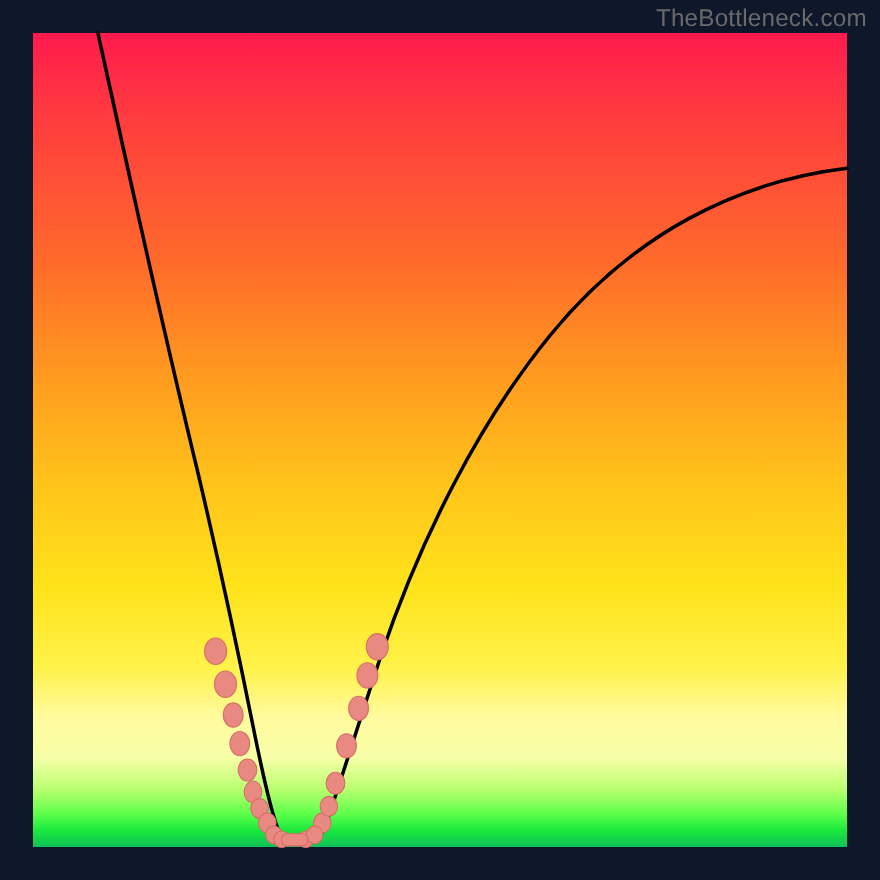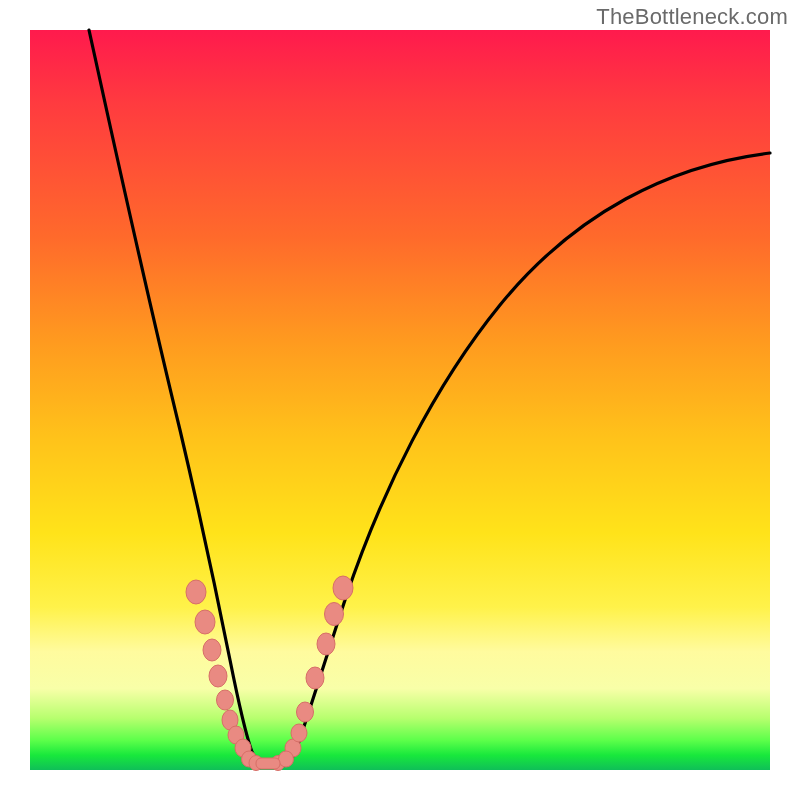--- a/index.html
+++ b/index.html
@@ -10,21 +10,21 @@
     background: #000;
     overflow: hidden;
     font-family: Arial, Helvetica, sans-serif;
   }
   .frame {
     position: absolute;
     left: 0;
     top: 0;
     width: 800px;
     height: 800px;
-    background: #ffffff;
+    background: #0f172a;
   }
   .plot-area {
     position: absolute;
     left: 30px;
     top: 30px;
     width: 740px;
     height: 740px;
     
     background: linear-gradient(
       to bottom,

